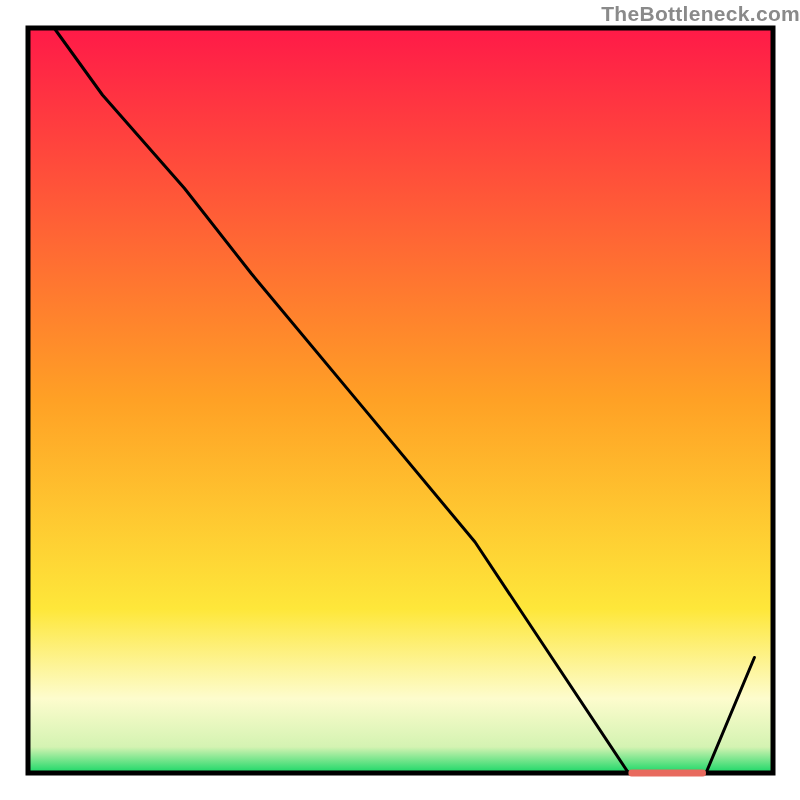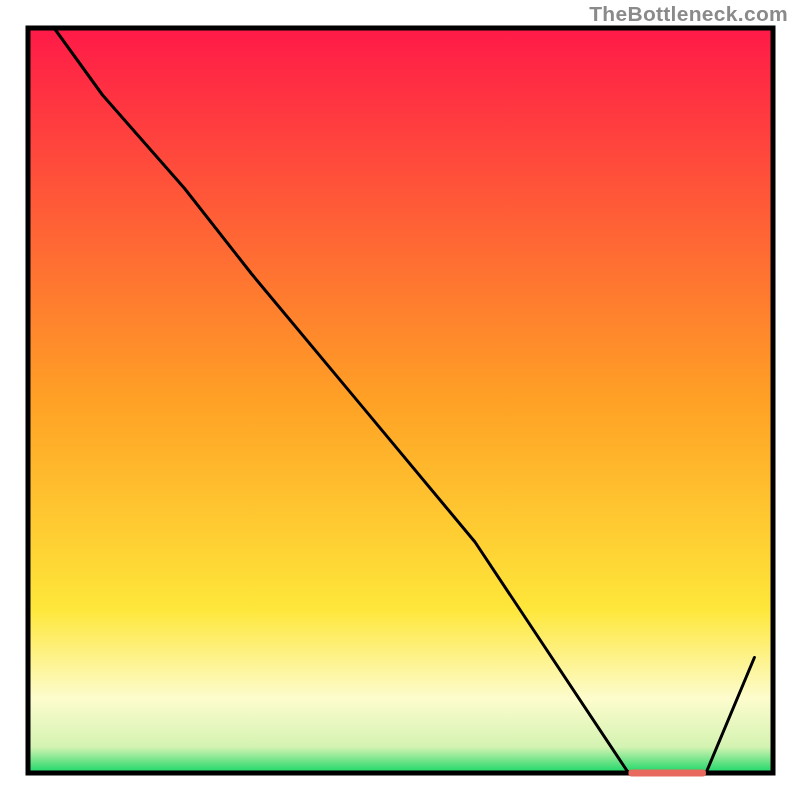--- a/index.html
+++ b/index.html
@@ -12,21 +12,21 @@
     overflow: hidden;
   }
   .frame {
     position: relative;
     width: 800px;
     height: 800px;
   }
   .watermark {
     position: absolute;
     top: 2px;
-    right: 12px;
+    right: 0;
     font-size: 21px;
     font-weight: bold;
     color: #8a8a8a;
     letter-spacing: 0.3px;
     z-index: 50;
   }
   svg.plot {
     position: absolute;
     left: 0;
     top: 0;

